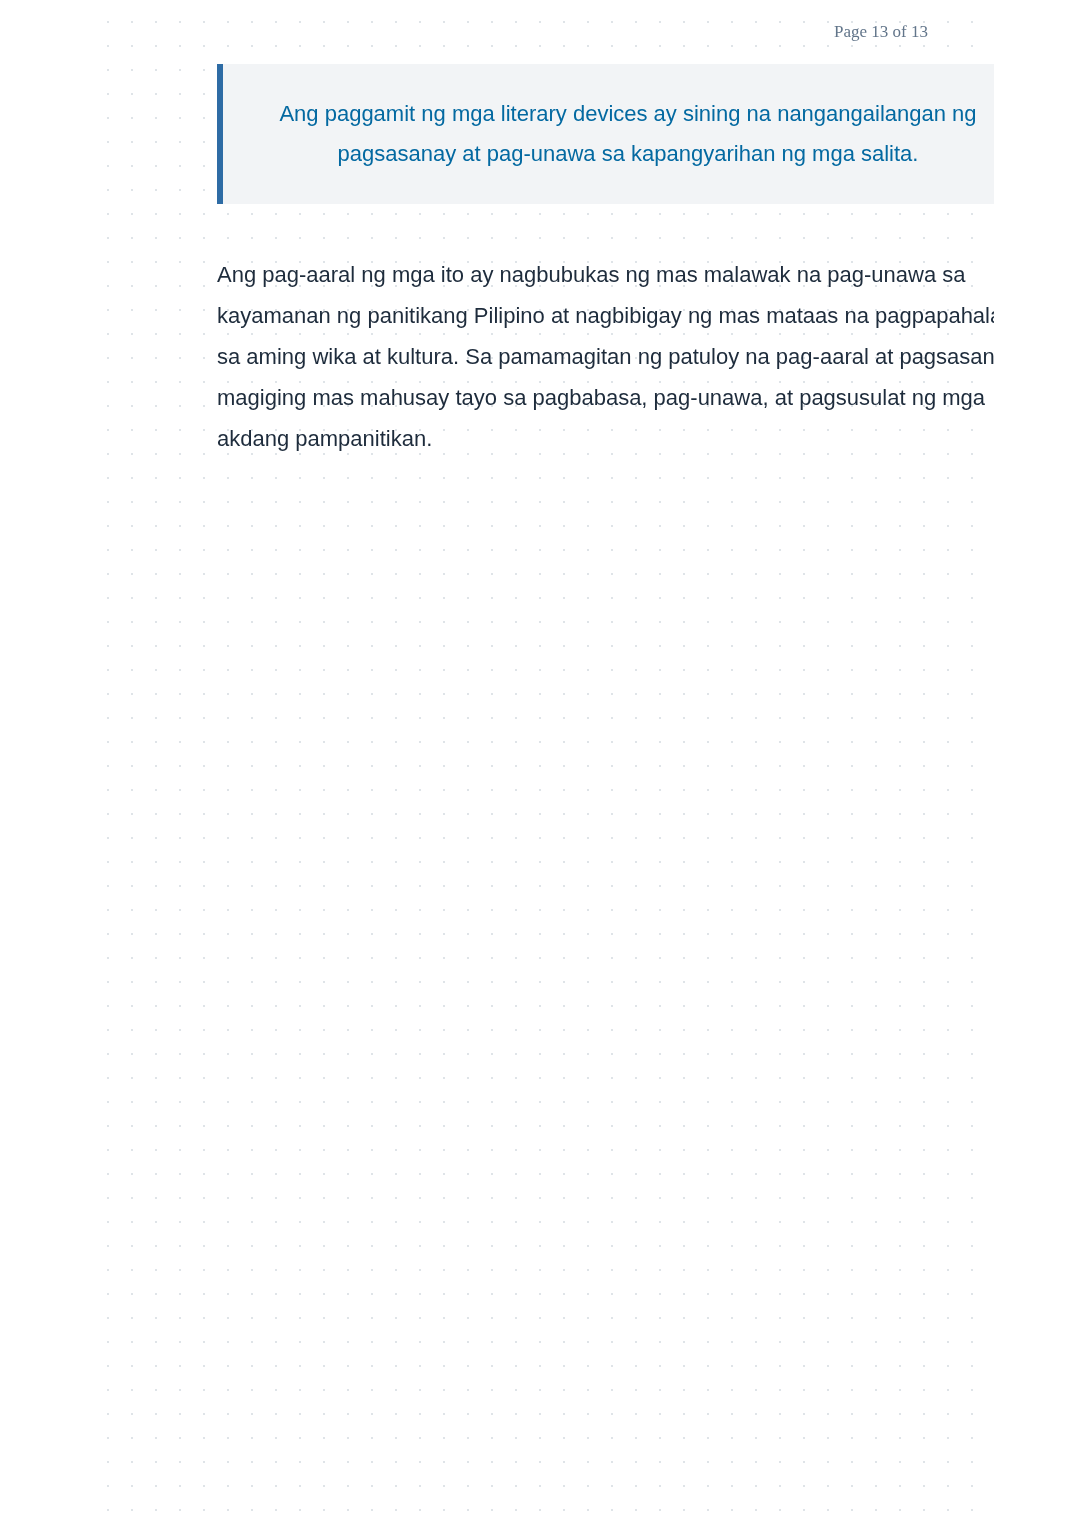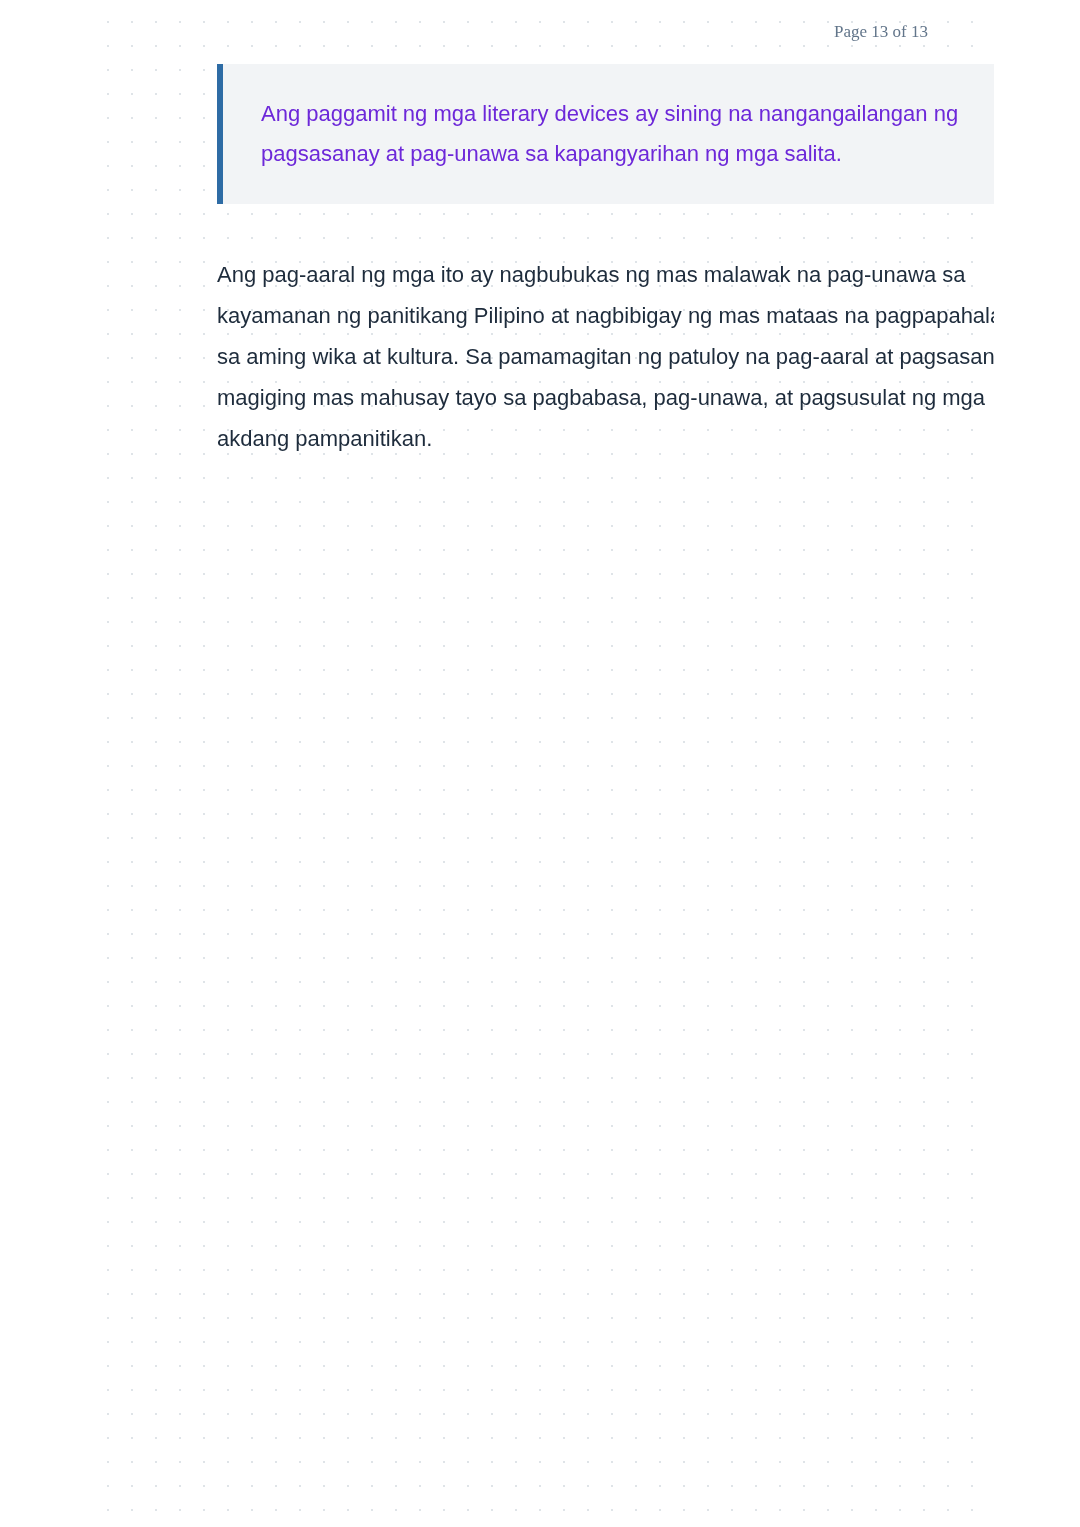--- a/index.html
+++ b/index.html
@@ -46,21 +46,22 @@
   .quote {
     background: #f2f4f6;
     border-left: 6px solid #2e6ca5;
     padding: 30px 40px 30px 38px;
     margin-bottom: 50px;
   }
 
   .quote p {
     font-size: 22px;
     line-height: 40px;
-    color: #6d28d9;
+    color: #0369a1;
+    text-align: center;
   }
 
   .body-para {
     font-size: 22px;
     line-height: 41px;
     color: #1e2c3c;
     margin-bottom: 24px;
   }
 
   .page-footer {

